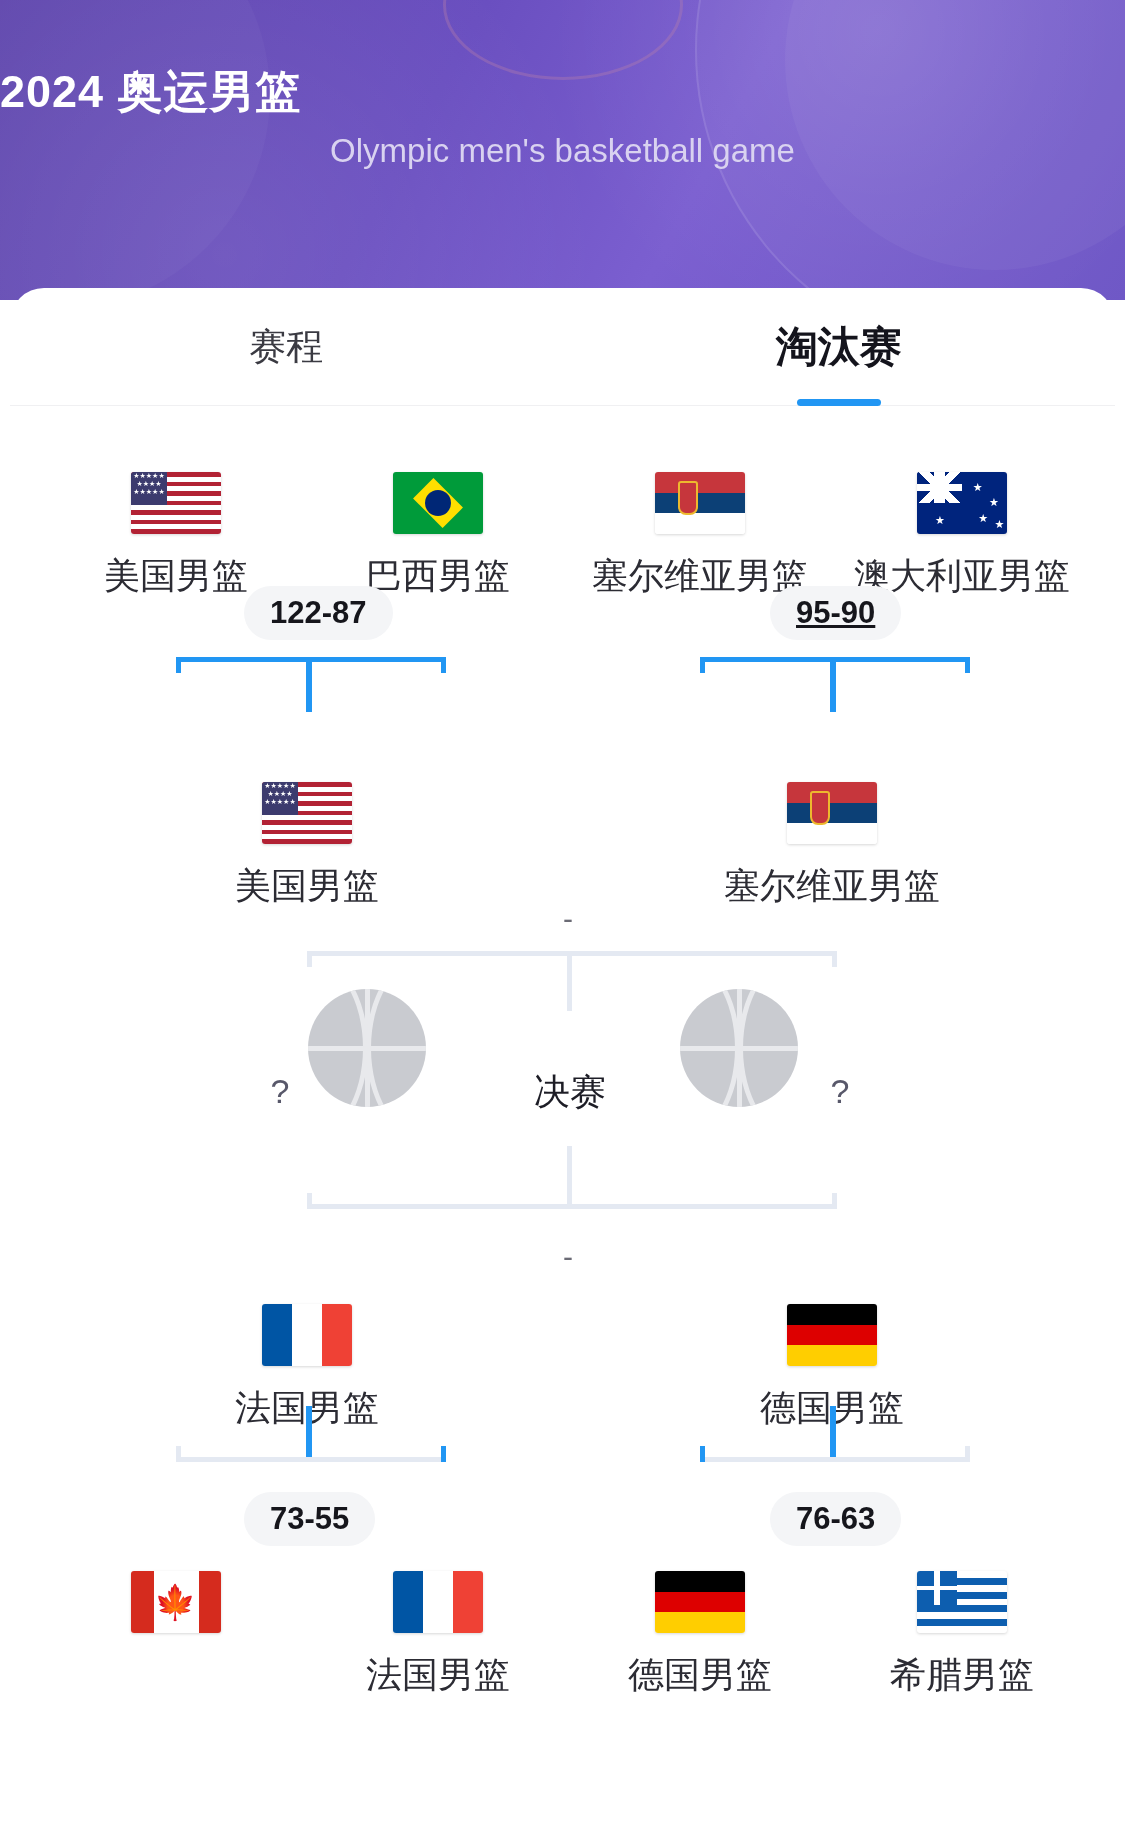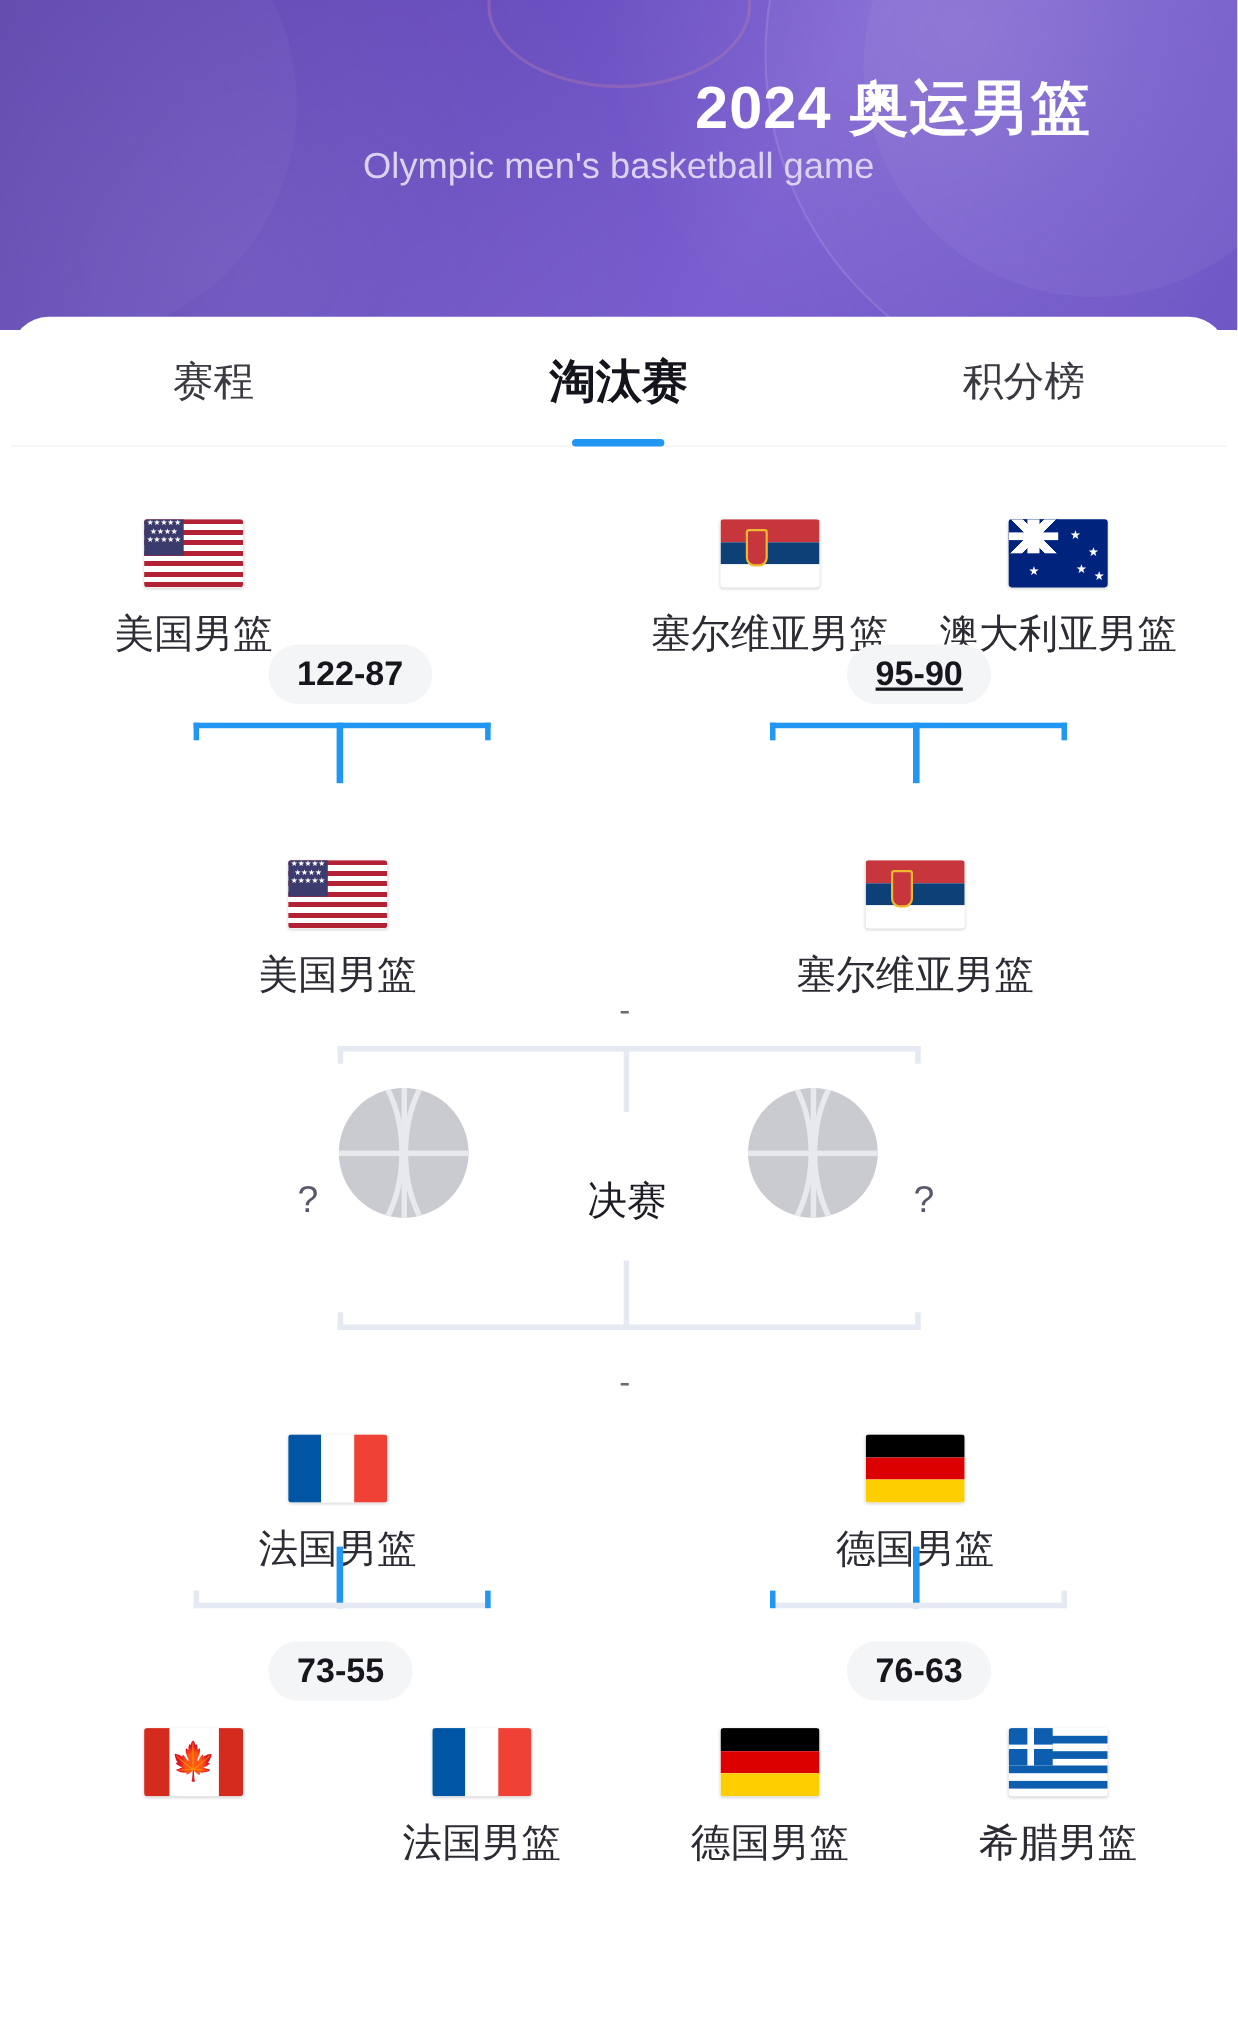--- a/index.html
+++ b/index.html
@@ -58,23 +58,23 @@
     color: rgba(210,160,195,0.5);
     font-size: 15px;
     letter-spacing: 2px;
     text-align: center;
     line-height: 230px;
     overflow: hidden;
   }
   .header-title {
     position: absolute;
     top: 62px; left: 0; width: 992px;
-    text-align: right;
+    text-align: left;
     color: #ffffff;
-    font-size: 54px;
+    font-size: 45px;
     font-weight: bold;
     letter-spacing: 1px;
   }
   .header-sub {
     position: absolute;
     top: 132px; left: 0; width: 1125px;
     text-align: center;
     color: #d9d2f0;
     font-size: 33px;
     font-weight: normal;
@@ -302,33 +302,39 @@
     <div class="emblem"></div>
     <div class="header-title">2024 奥运男篮</div>
     <div class="header-sub">Olympic men's basketball game</div>
   </div>
 
   <div class="card">
 
     <div class="tabs">
       <div class="tab">赛程</div>
       <div class="tab active">淘汰赛</div>
-      <div class="tab">积分榜</div>
     </div>
 
     <div class="bracket">
 
       <div class="team" style="left:46px; top:66px;">
         <div class="flag f-us">
           <div class="stripes"></div>
             <div class="canton">★★★★★<br>★★★★<br>★★★★★</div>
         </div>
         <div class="team-name">美国男篮</div>
       </div>
 
+      <div class="team" style="left:308px; top:66px;">
+        <div class="flag f-br">
+          <div class="rhomb"></div>
+            <div class="globe"></div>
+        </div>
+        <div class="team-name">巴西男篮</div>
+      </div>
 
       <div class="team" style="left:570px; top:66px;">
         <div class="flag f-rs">
           <div class="b1"></div>
             <div class="b2"></div>
             <div class="b3"></div>
             <div class="crest"></div>
         </div>
         <div class="team-name">塞尔维亚男篮</div>
       </div>

